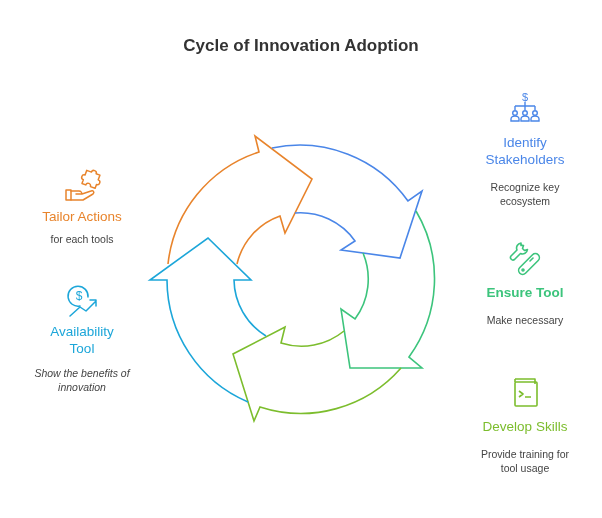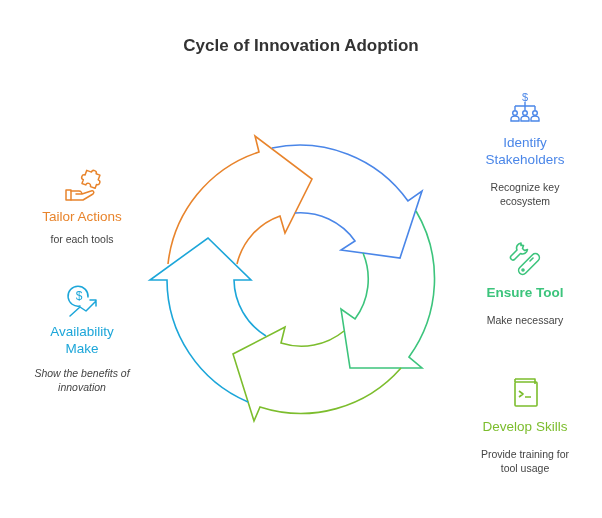--- a/index.html
+++ b/index.html
@@ -93,19 +93,19 @@
 </div>
 
 <div class="item" style="left:12px;top:283px;width:140px;">
   <svg class="icon" width="40" height="36" viewBox="0 0 40 36" fill="none" stroke="#1ca6d9" stroke-width="1.5" stroke-linecap="round" stroke-linejoin="round">
     <path d="M26 14a10 10 0 1 0-8 9"></path>
     <text x="17" y="17" text-anchor="middle" font-size="12" fill="#1ca6d9" stroke="none" font-family="Liberation Sans, sans-serif">$</text>
     <path d="M8 33l10-9 6 4 10-10M28 17h6v6"></path>
   </svg>
   <div class="label" style="color:#1ca6d9;margin-top:4px;">
     <div>Availability</div>
-    <div>Make</div>
+    <div>Tool</div>
   </div>
   <div class="desc" style="margin-top:9px;font-style:italic;">
     <div>Show the benefits of</div>
     <div>innovation</div>
   </div>
 </div>
 
 </body></html>

